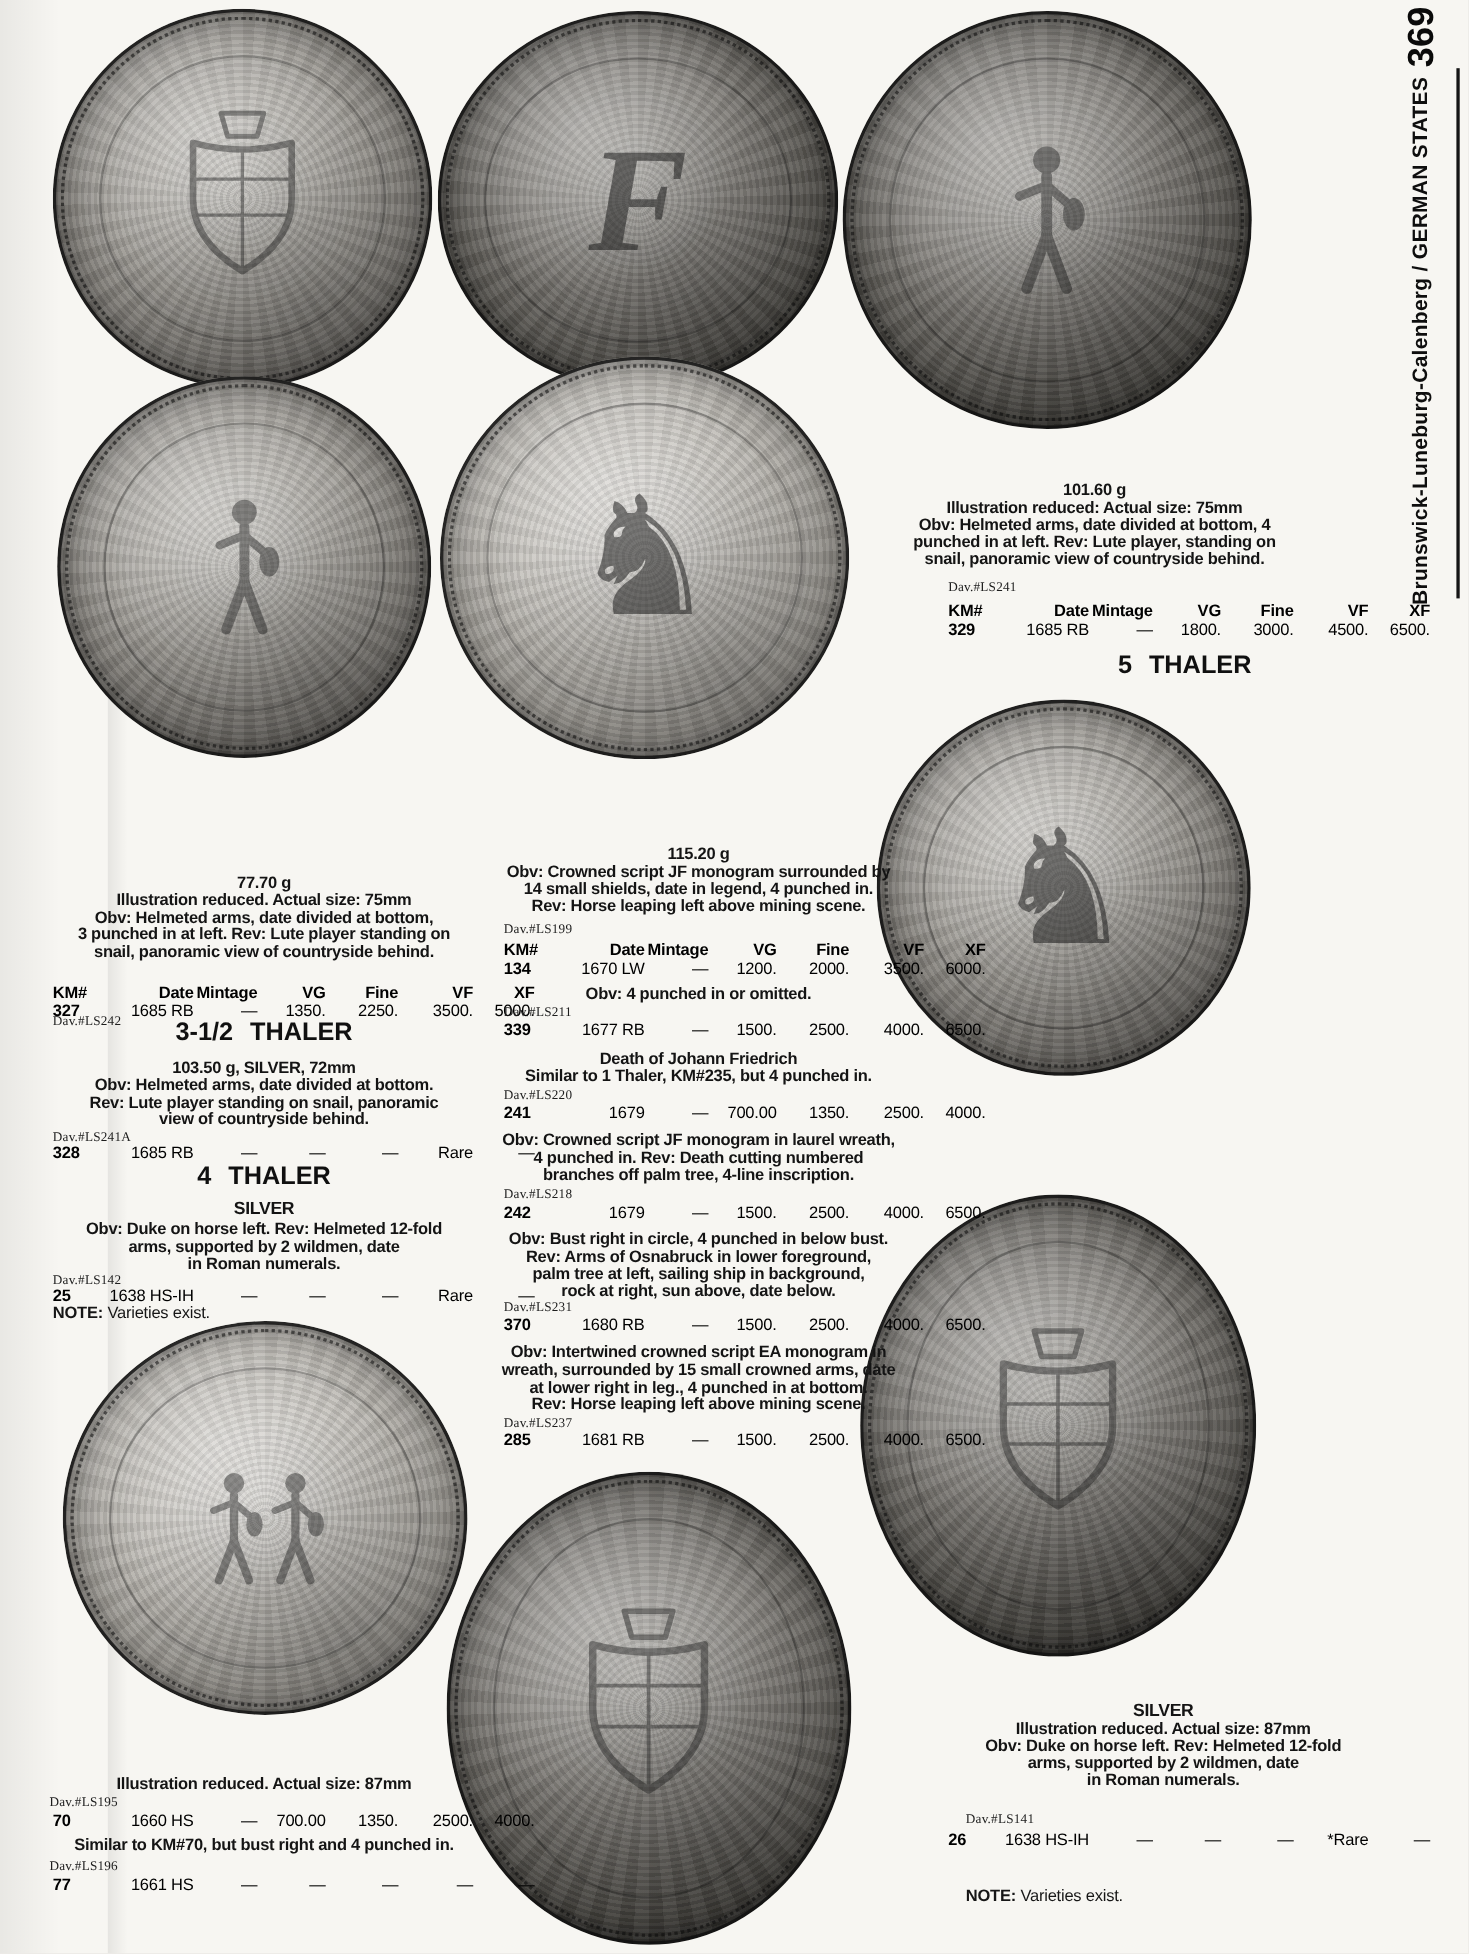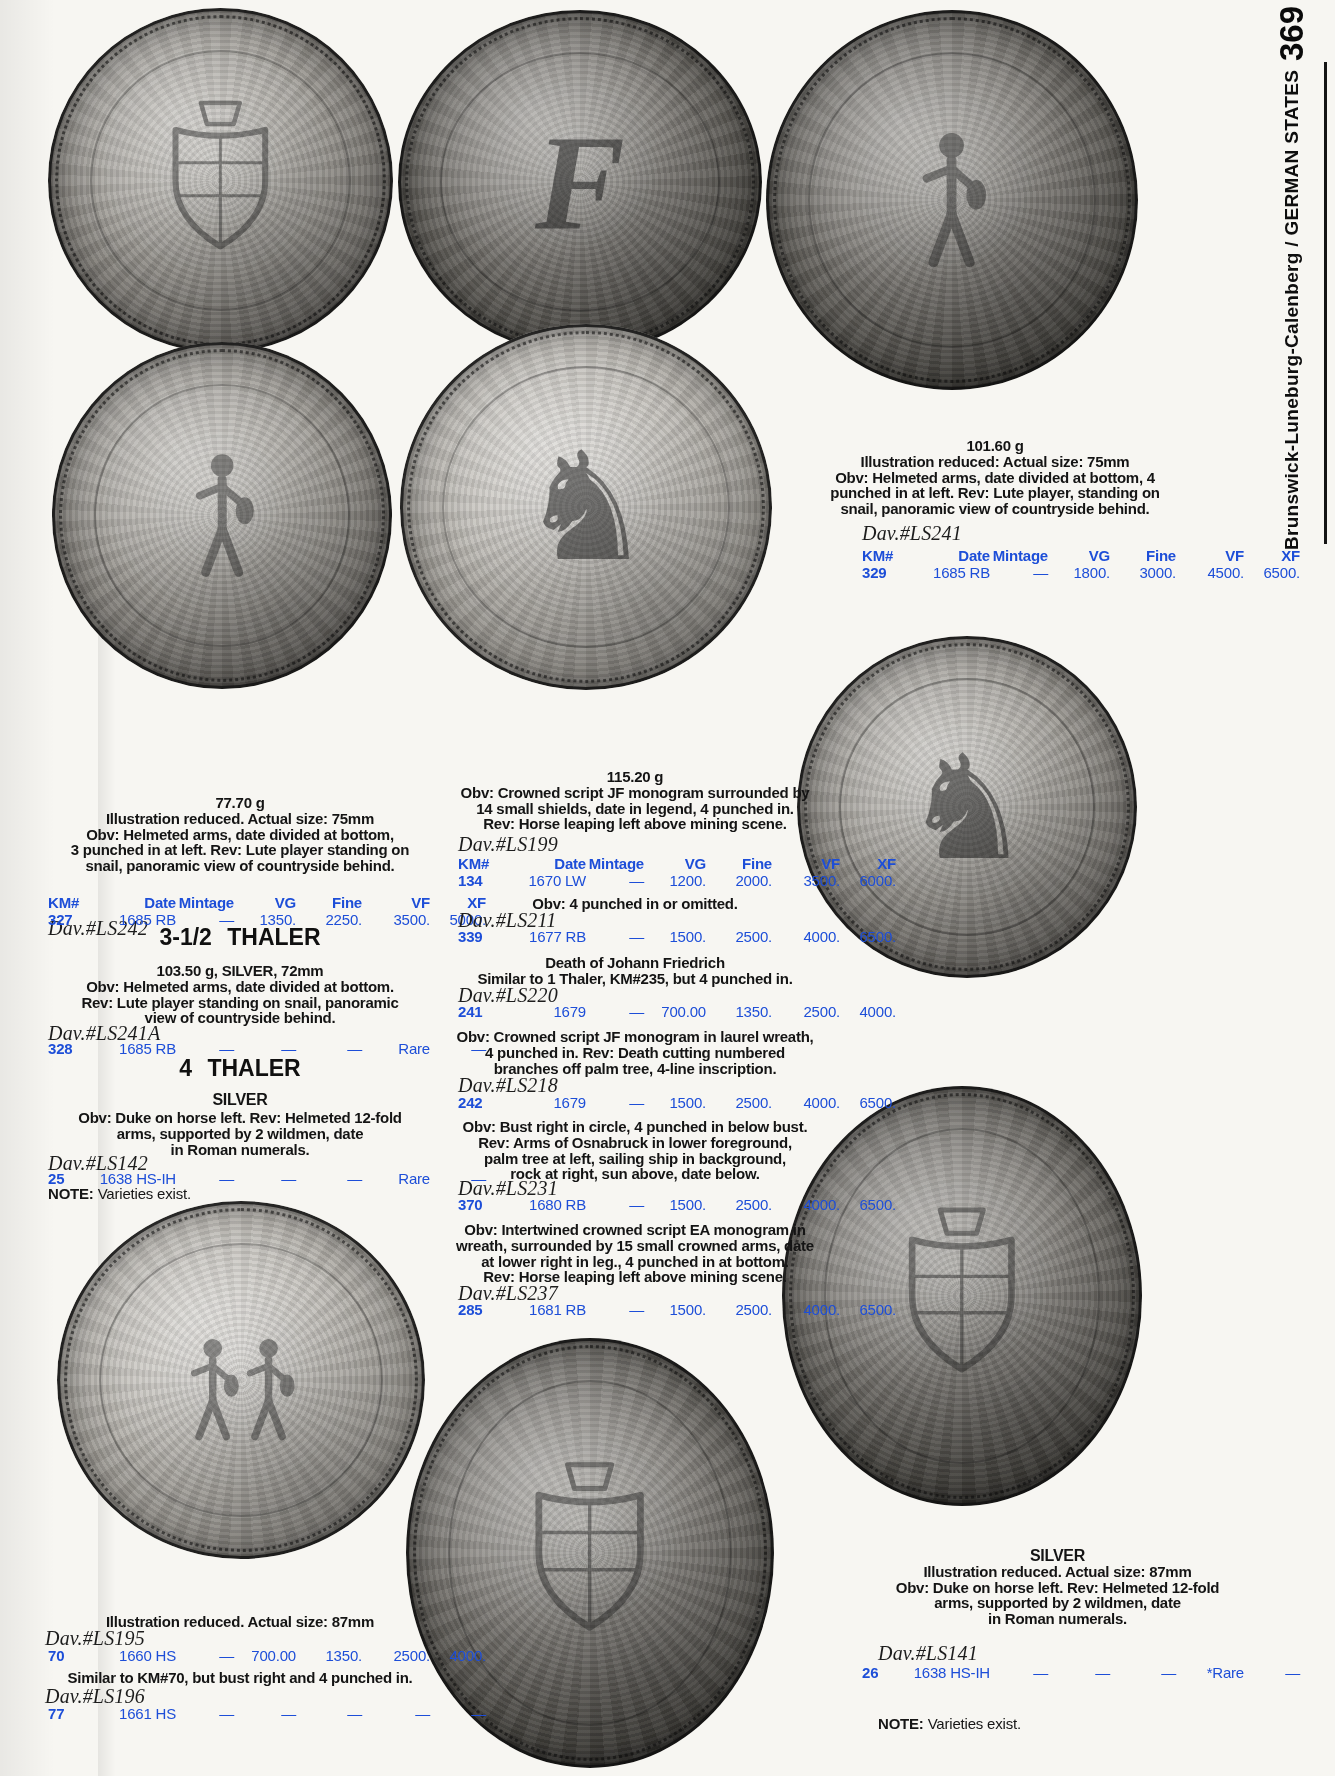--- a/index.html
+++ b/index.html
@@ -29,27 +29,27 @@
   .motif{position:absolute;inset:0;margin:auto;width:46%;height:52%;opacity:.42;}
   .glyph{position:absolute;inset:0;display:flex;align-items:center;justify-content:center;
     font-family:"DejaVu Sans",sans-serif;color:rgba(18,18,18,.5);}
   .glyph.mono{font-family:"Liberation Serif",serif;font-style:italic;font-weight:bold;}
 
   
   .cap{position:absolute;text-align:center;font-weight:bold;font-size:15px;line-height:15.8px;
        letter-spacing:-0.25px;color:#141414;}
   .hd{position:absolute;text-align:center;font-weight:bold;font-size:23px;line-height:25px;
       word-spacing:9px;color:#101010;}
-  .dav{position:absolute;font-family:"Liberation Serif",serif;font-style:italic;
-       font-size:20px;line-height:17px;color:#1d1d1d;letter-spacing:.2px;}
+  .dav{position:absolute;font-family:"Liberation Serif",serif;
+       font-size:12px;line-height:17px;color:#1d1d1d;letter-spacing:.2px;}
   .note{position:absolute;font-size:15px;line-height:16.5px;letter-spacing:-0.2px;color:#161616;}
   .note b{font-weight:bold;}
 
   
-  .tbl{position:absolute;font-size:15px;letter-spacing:-0.2px;color:#1d4ed8;}
+  .tbl{position:absolute;font-size:15px;letter-spacing:-0.2px;color:#000000;}
   .tr{display:grid;grid-template-columns:42px 86px 58px 62px 66px 68px 56px;height:16px;
       align-items:baseline;}
   .tr .c{white-space:nowrap;}
   .c0{text-align:left;font-weight:bold;}
   .c1{text-align:right;}
   .c2,.c3,.c4,.c5,.c6{text-align:right;}
   .th .c{font-weight:bold;}
   .th{margin-bottom:1px;}
 
   
@@ -351,20 +351,21 @@
     <div class="tr">
       <span class="c c0">329</span>
       <span class="c c1">1685 RB</span>
       <span class="c c2">—</span>
       <span class="c c3">1800.</span>
       <span class="c c4">3000.</span>
       <span class="c c5">4500.</span>
       <span class="c c6">6500.</span>
     </div>
   </div>
+  <div class="hd" style="left:862px;top:592px;width:430px">5 THALER</div>
   <div class="cap" style="left:870px;top:1548px;width:375px">
     <div style="font-size:16px">SILVER</div>
     <div>Illustration reduced. Actual size: 87mm</div>
     <div>Obv: Duke on horse left. Rev: Helmeted 12-fold</div>
     <div>arms, supported by 2 wildmen, date</div>
     <div>in Roman numerals.</div>
   </div>
   <div class="dav" style="left:878px;top:1645px">Dav.#LS141</div>
   <div class="tbl" style="left:862px;top:1664px">
     <div class="tr">

